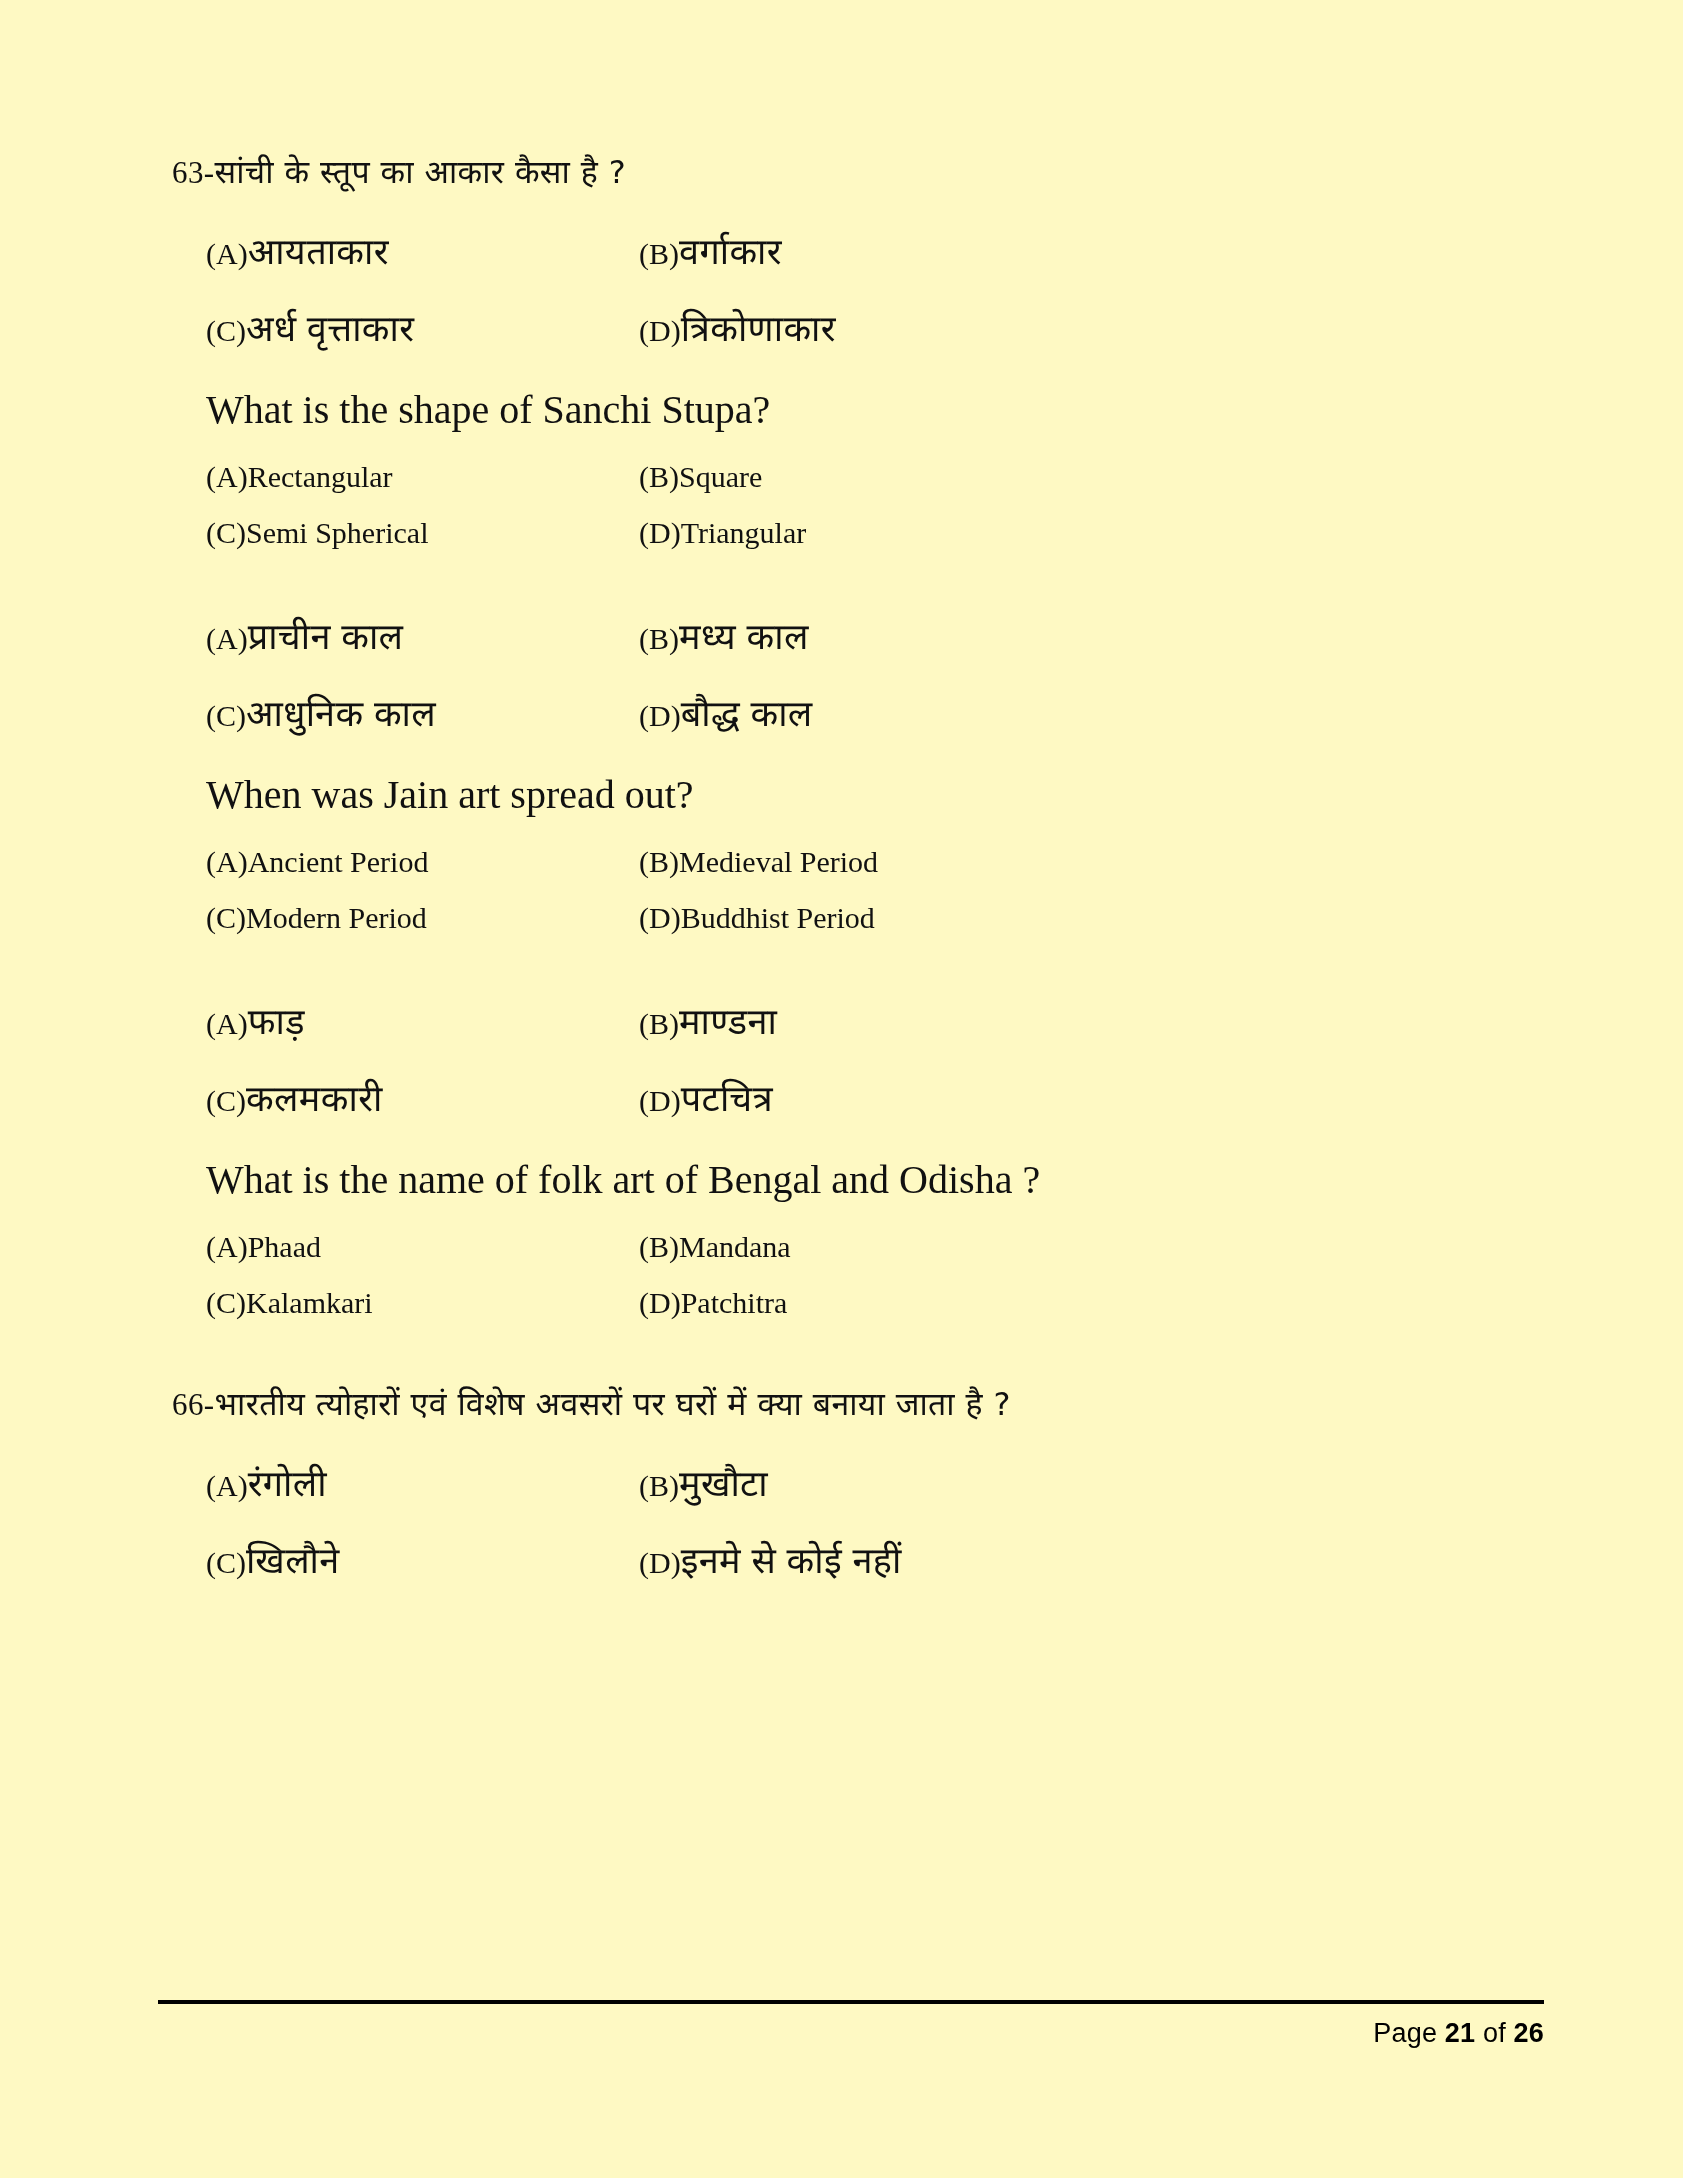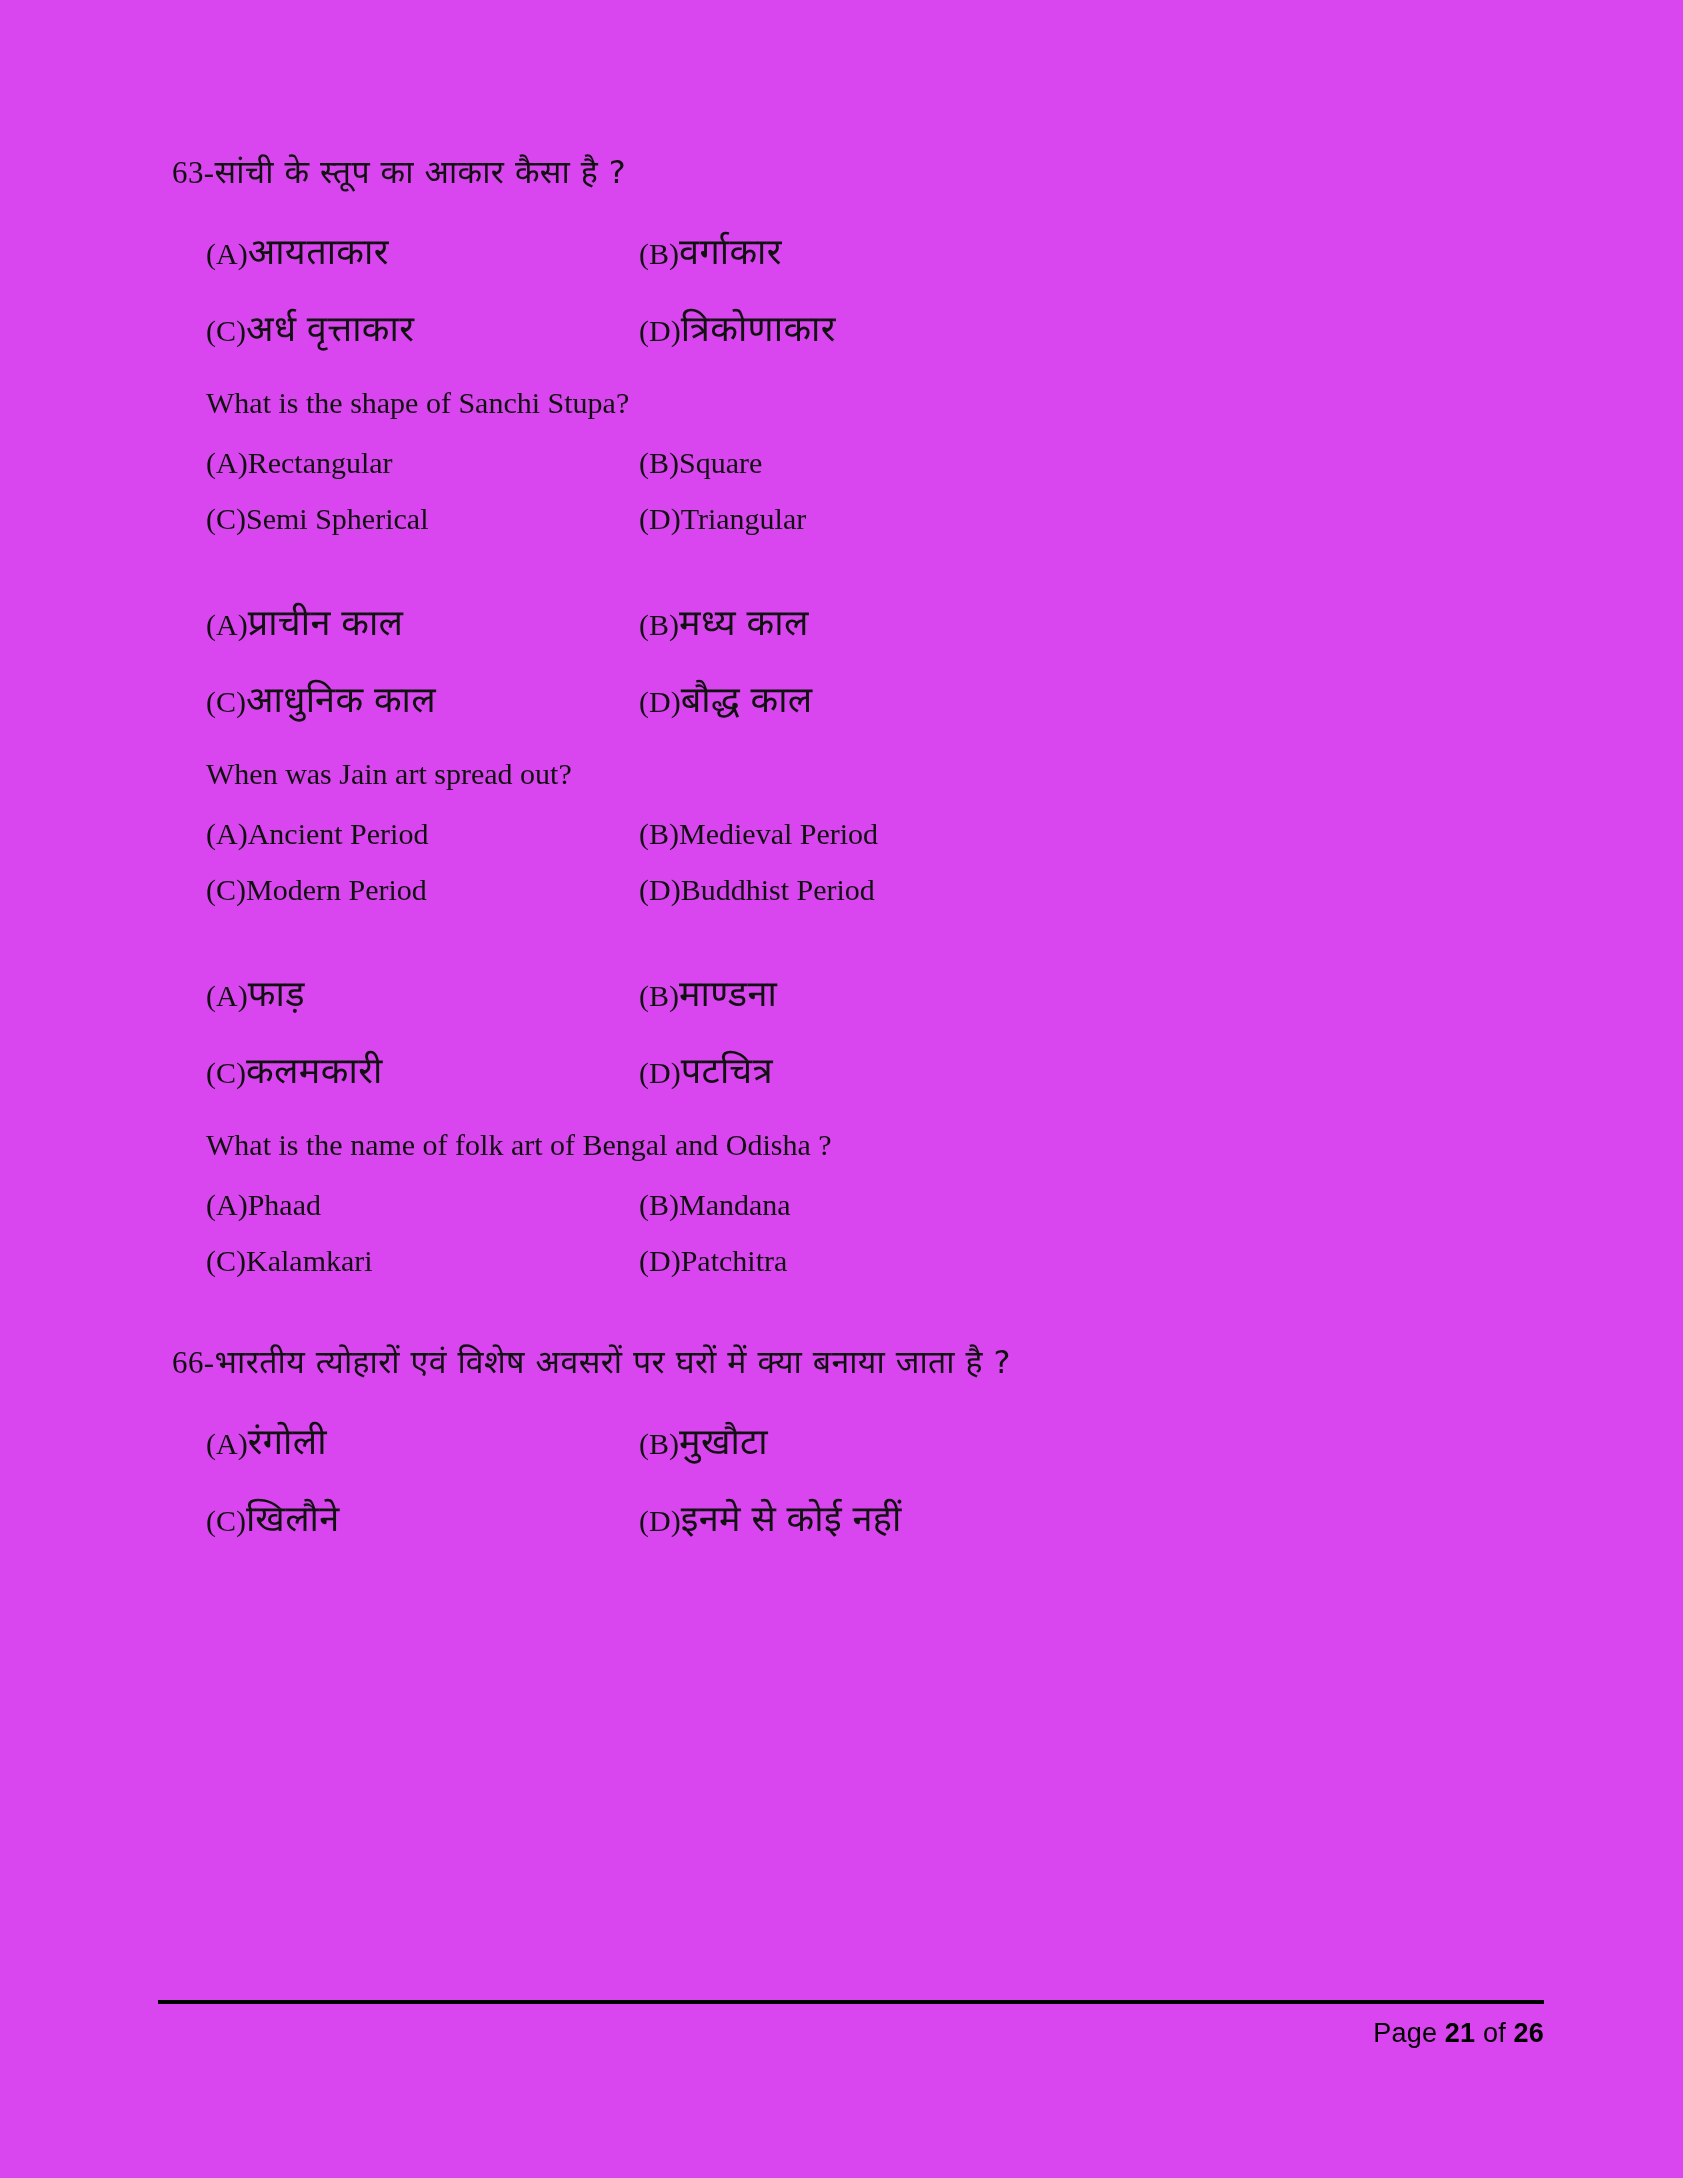--- a/index.html
+++ b/index.html
@@ -15,21 +15,21 @@
     font-family: "Liberation Serif", "DejaVu Serif", serif;
     color: #0a0a0a;
     overflow: hidden;
   }
 
   .page {
     position: absolute;
     left: 0; top: 0;
     width: 1683px;
     height: 2178px;
-    background: #d946ef;
+    background: #fef9c3;
   }
 
   .content {
     position: absolute;
     left: 158px;
     top: 149px;
     width: 1386px;
   }
 
   
@@ -48,21 +48,21 @@
     white-space: nowrap;
   }
 
   .q-stem .qnum {
     font-family: "Liberation Serif", "DejaVu Serif", serif;
     font-size: 31px;
   }
 
   .q-sub-stem {
     font-family: "Liberation Serif", "DejaVu Serif", serif;
-    font-size: 30px;
+    font-size: 40px;
     line-height: 1.4;
     color: #111;
     margin: 0 0 22px 0;
     padding-left: 48px;
   }
 
   .opt-row {
     display: flex;
     margin-bottom: 18px;
     padding-left: 48px;

